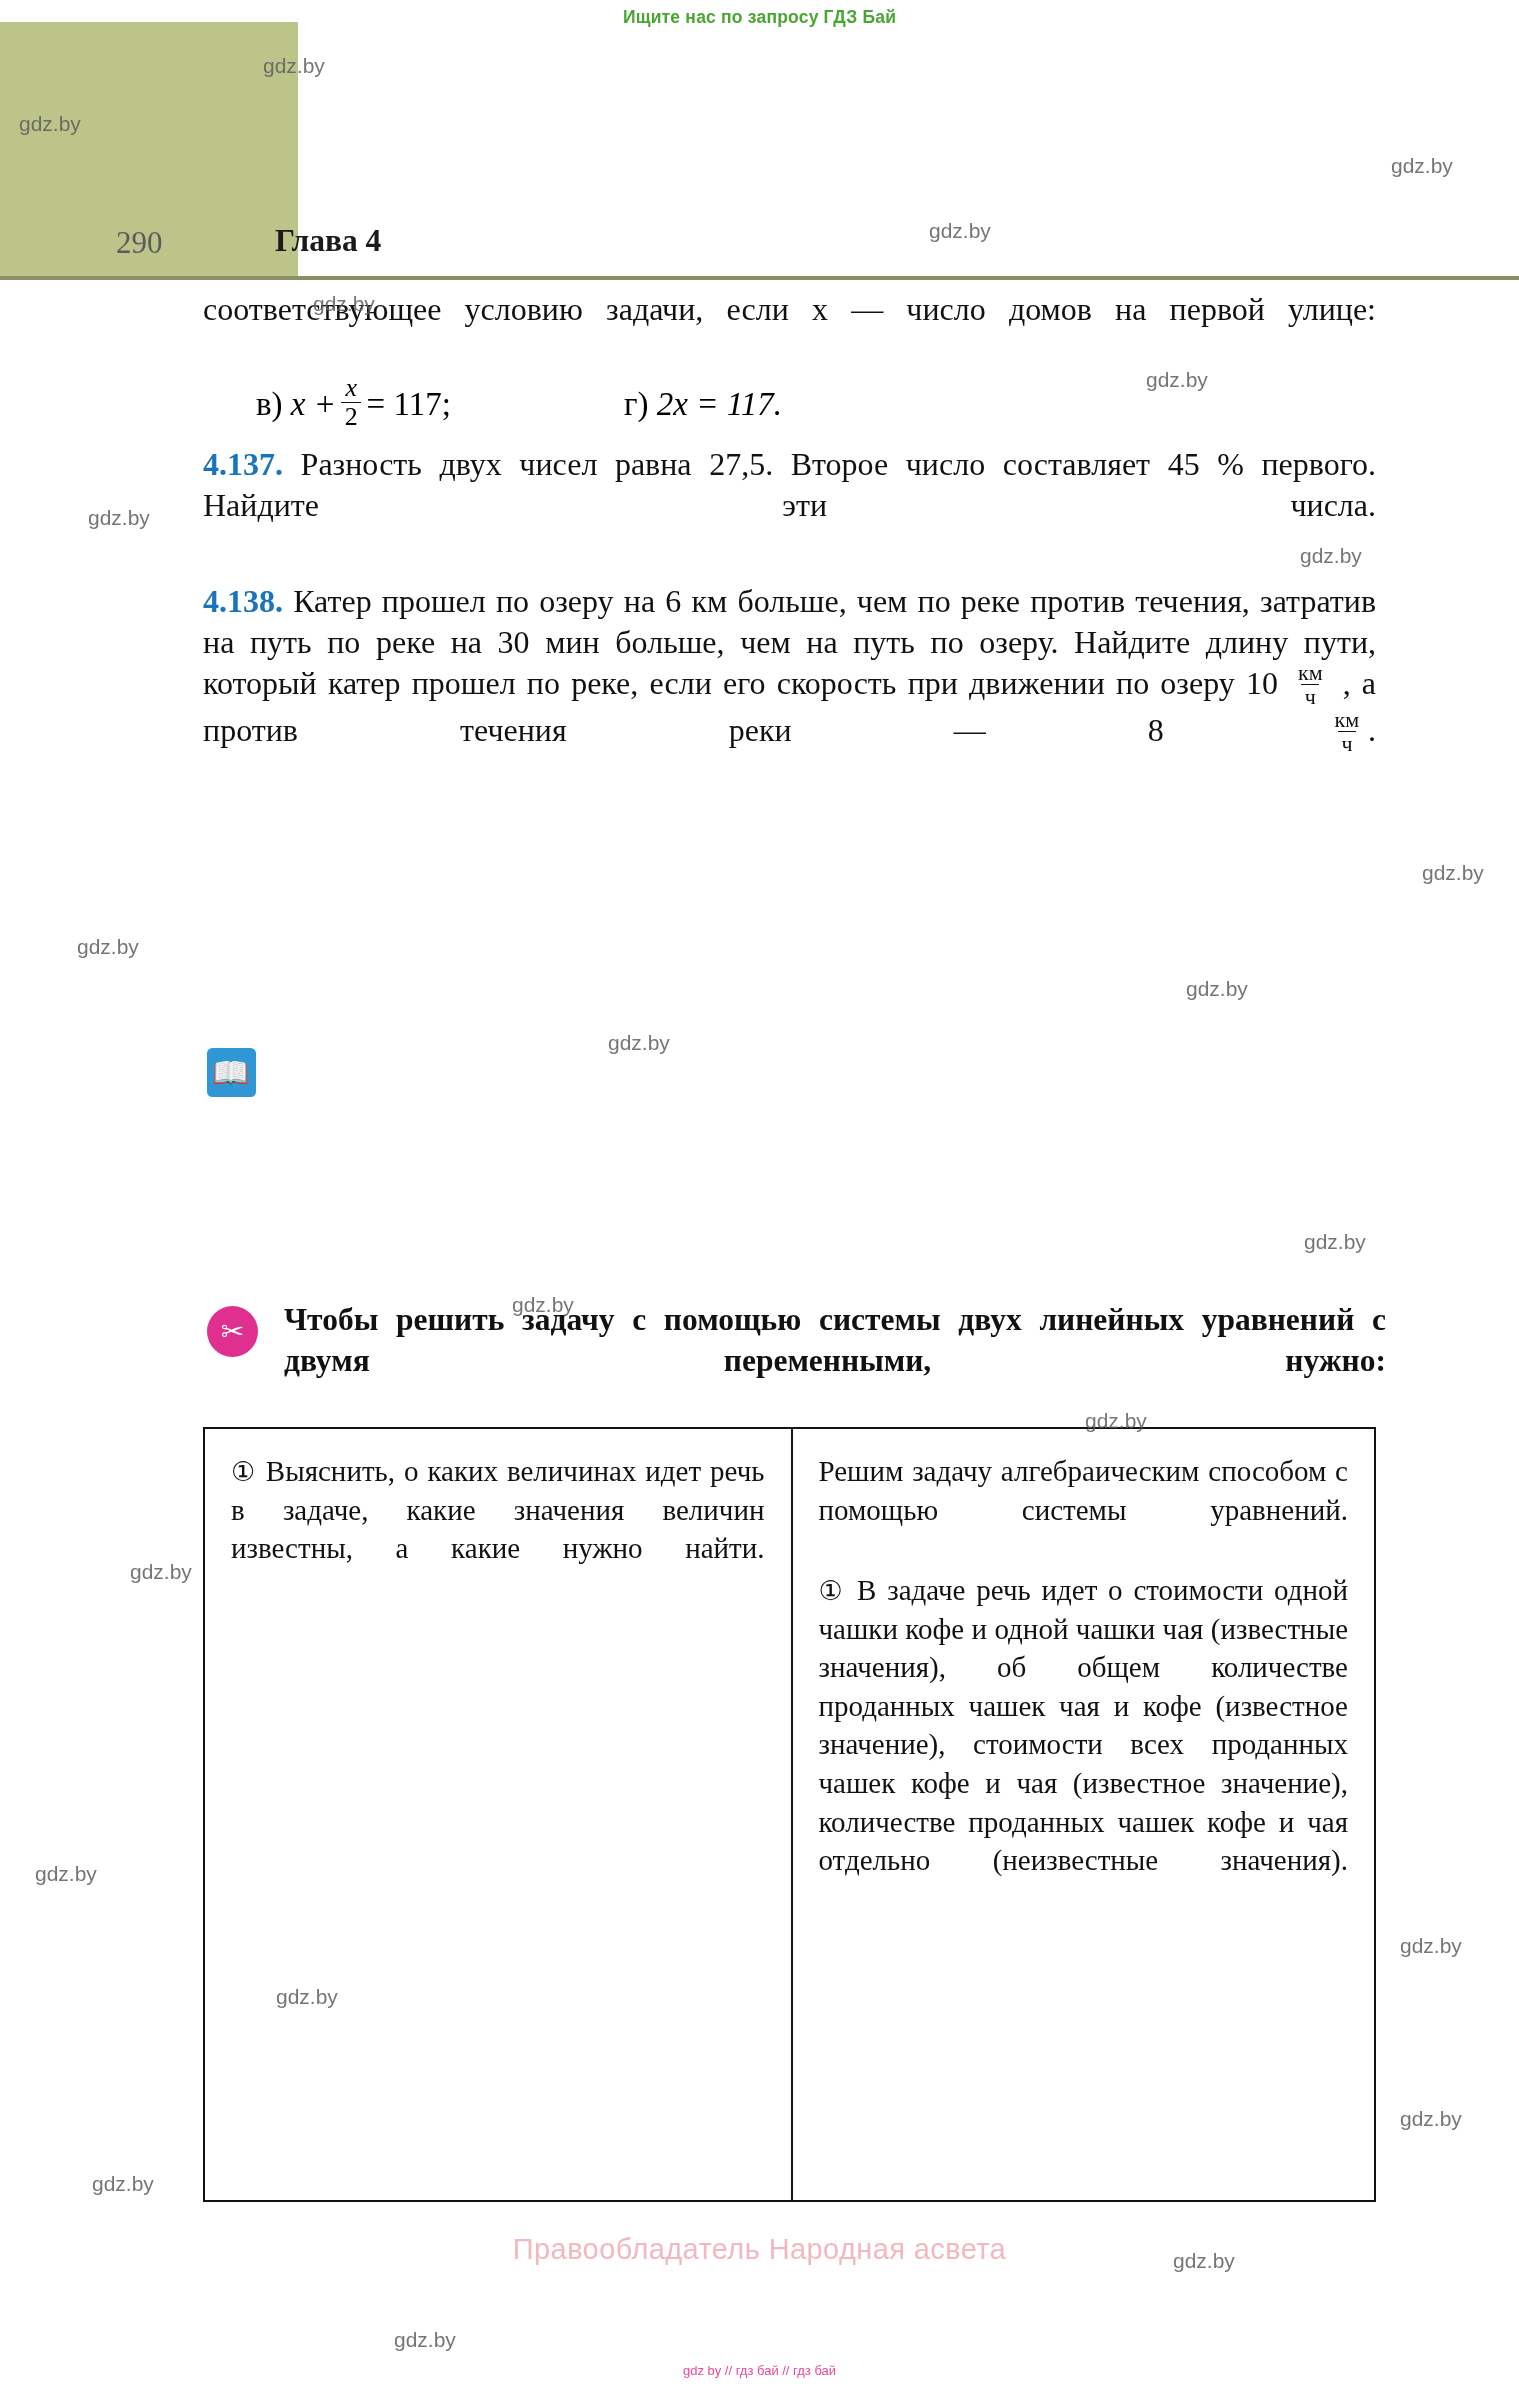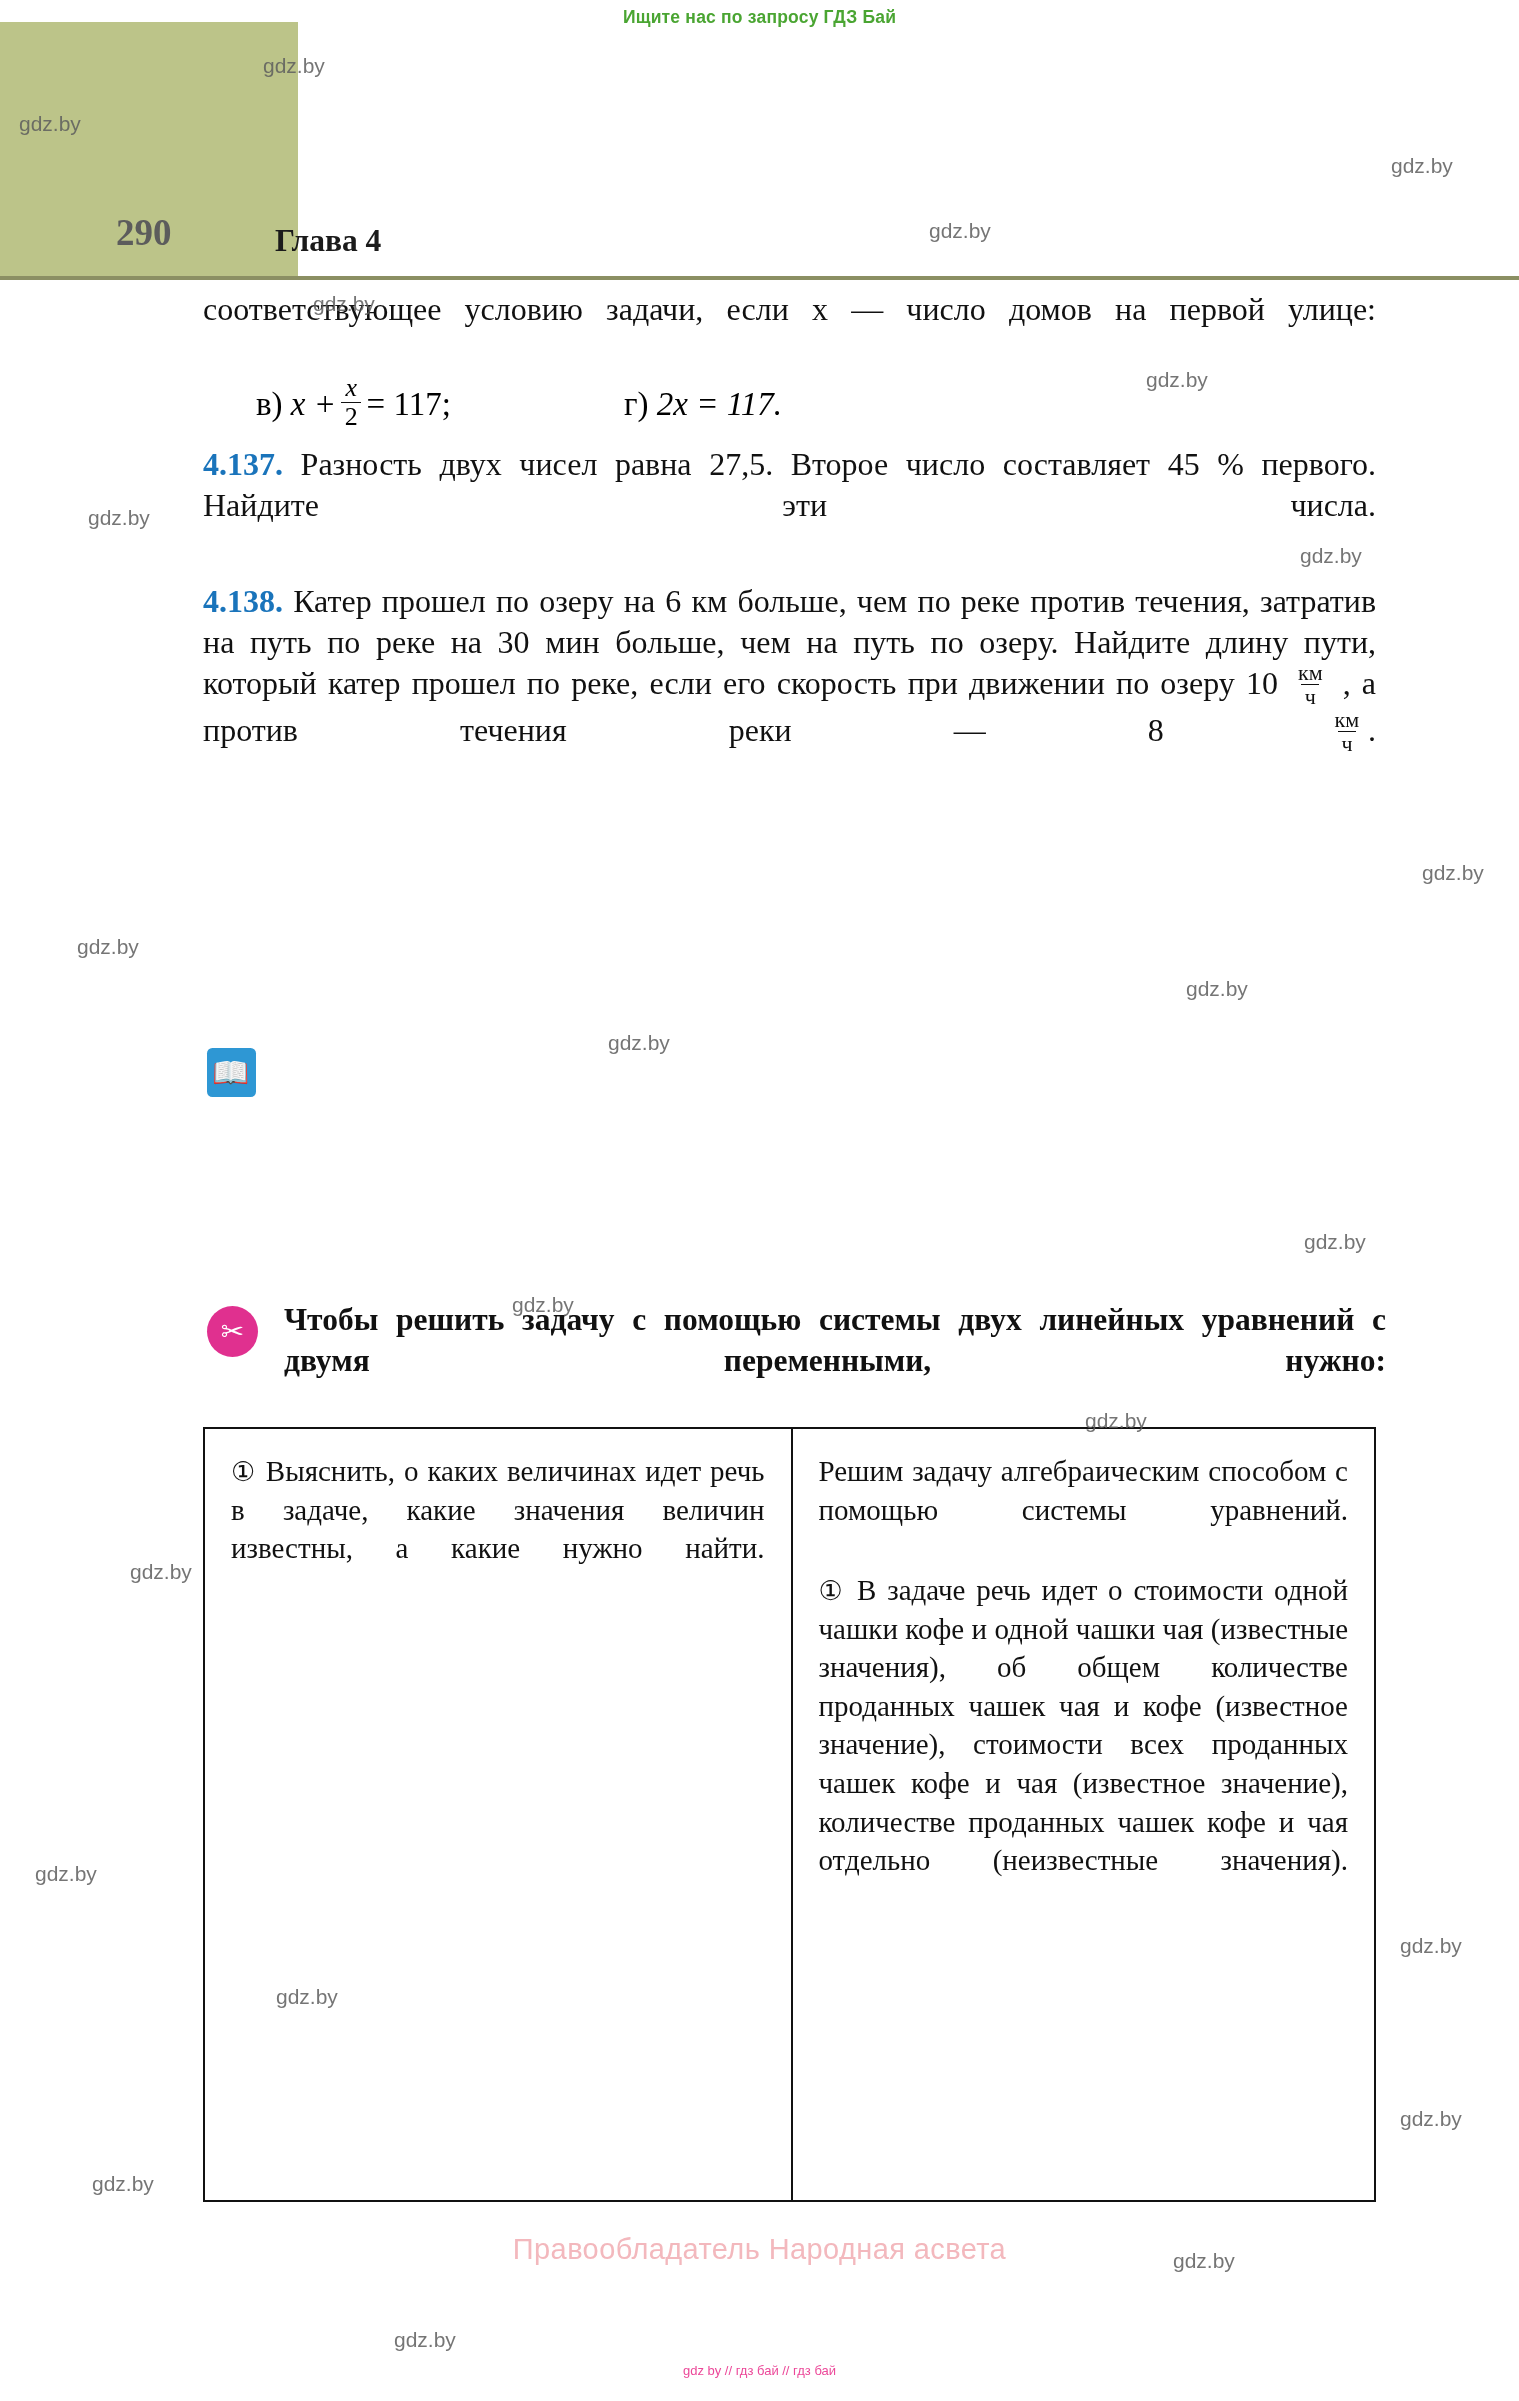--- a/index.html
+++ b/index.html
@@ -53,24 +53,24 @@
   .header-rule {
     position: absolute;
     top: 254px;
     left: 0;
     width: 100%;
     height: 4.4px;
     background: #8b8f63;
   }
   .page-number {
     position: absolute;
-    top: 189px;
+    top: 203px;
     left: 116px;
-    font-size: 37px;
-    font-weight: bold;
+    font-size: 31px;
+    font-weight: normal;
     color: #5c5c5c;
     font-family: "Liberation Serif", serif;
   }
   .chapter-title {
     position: absolute;
     top: 201px;
     left: 235px;
     font-size: 31.5px;
     font-weight: bold;
     color: #1b1b1b;

